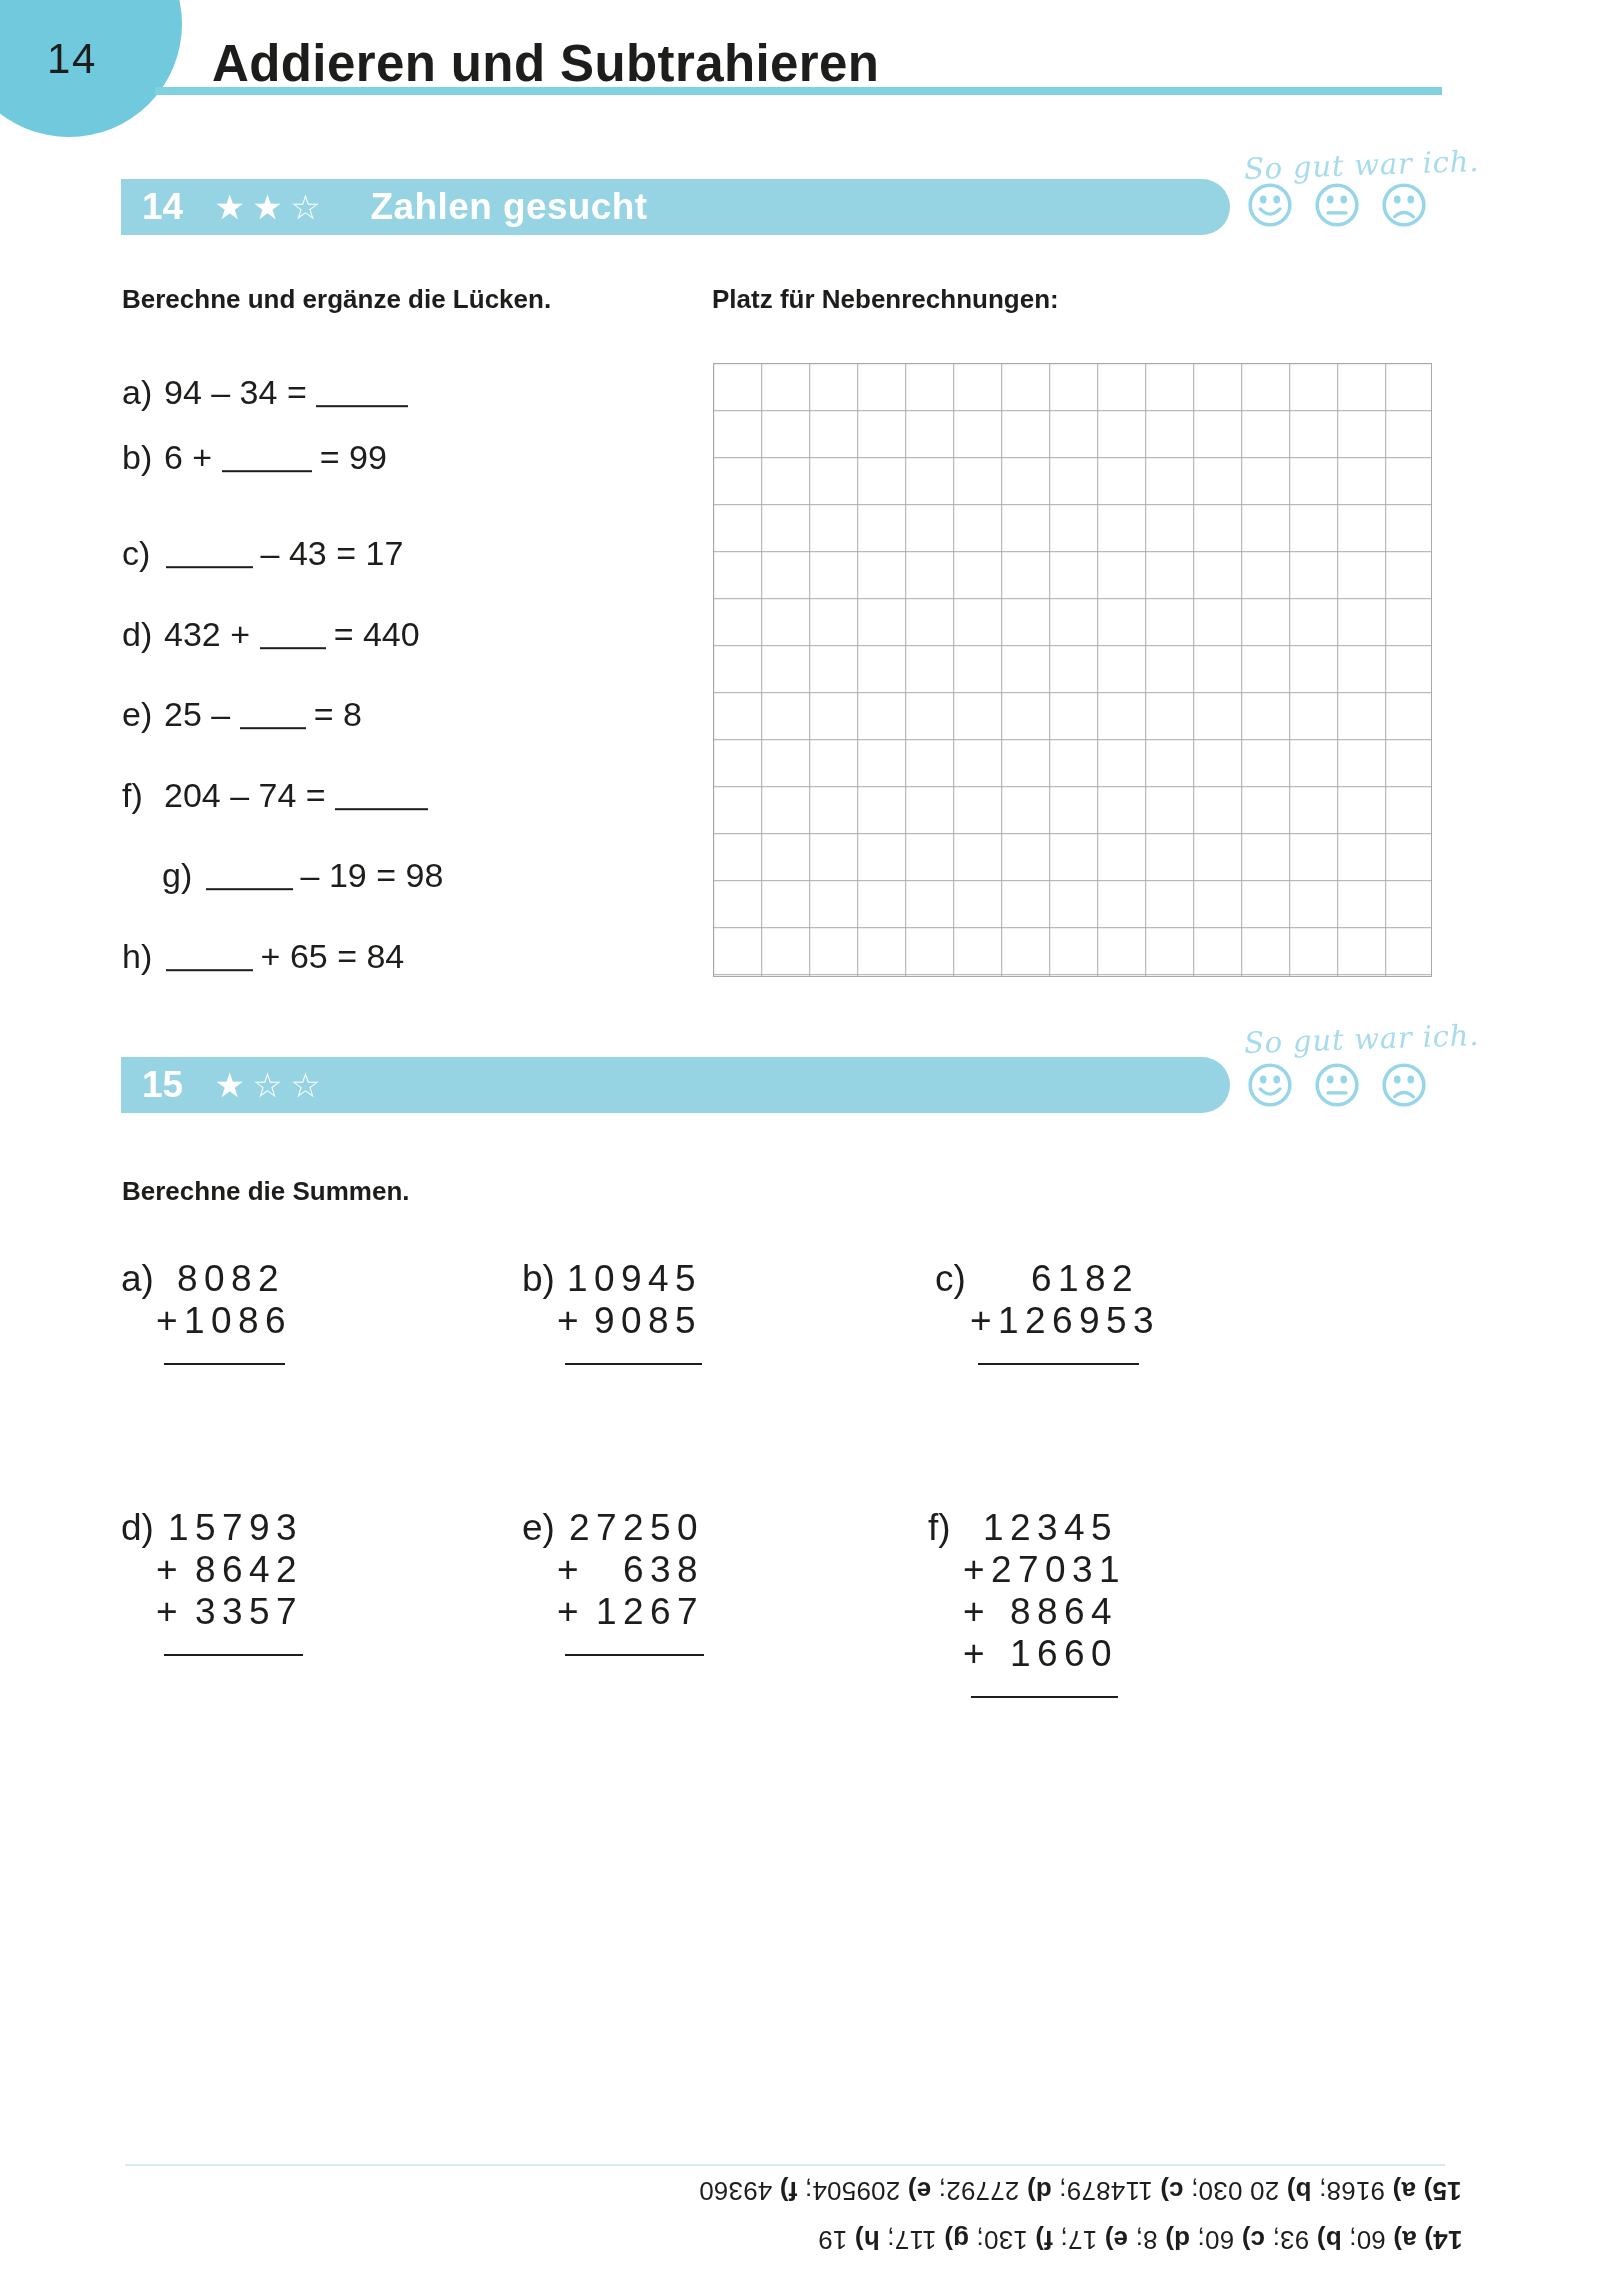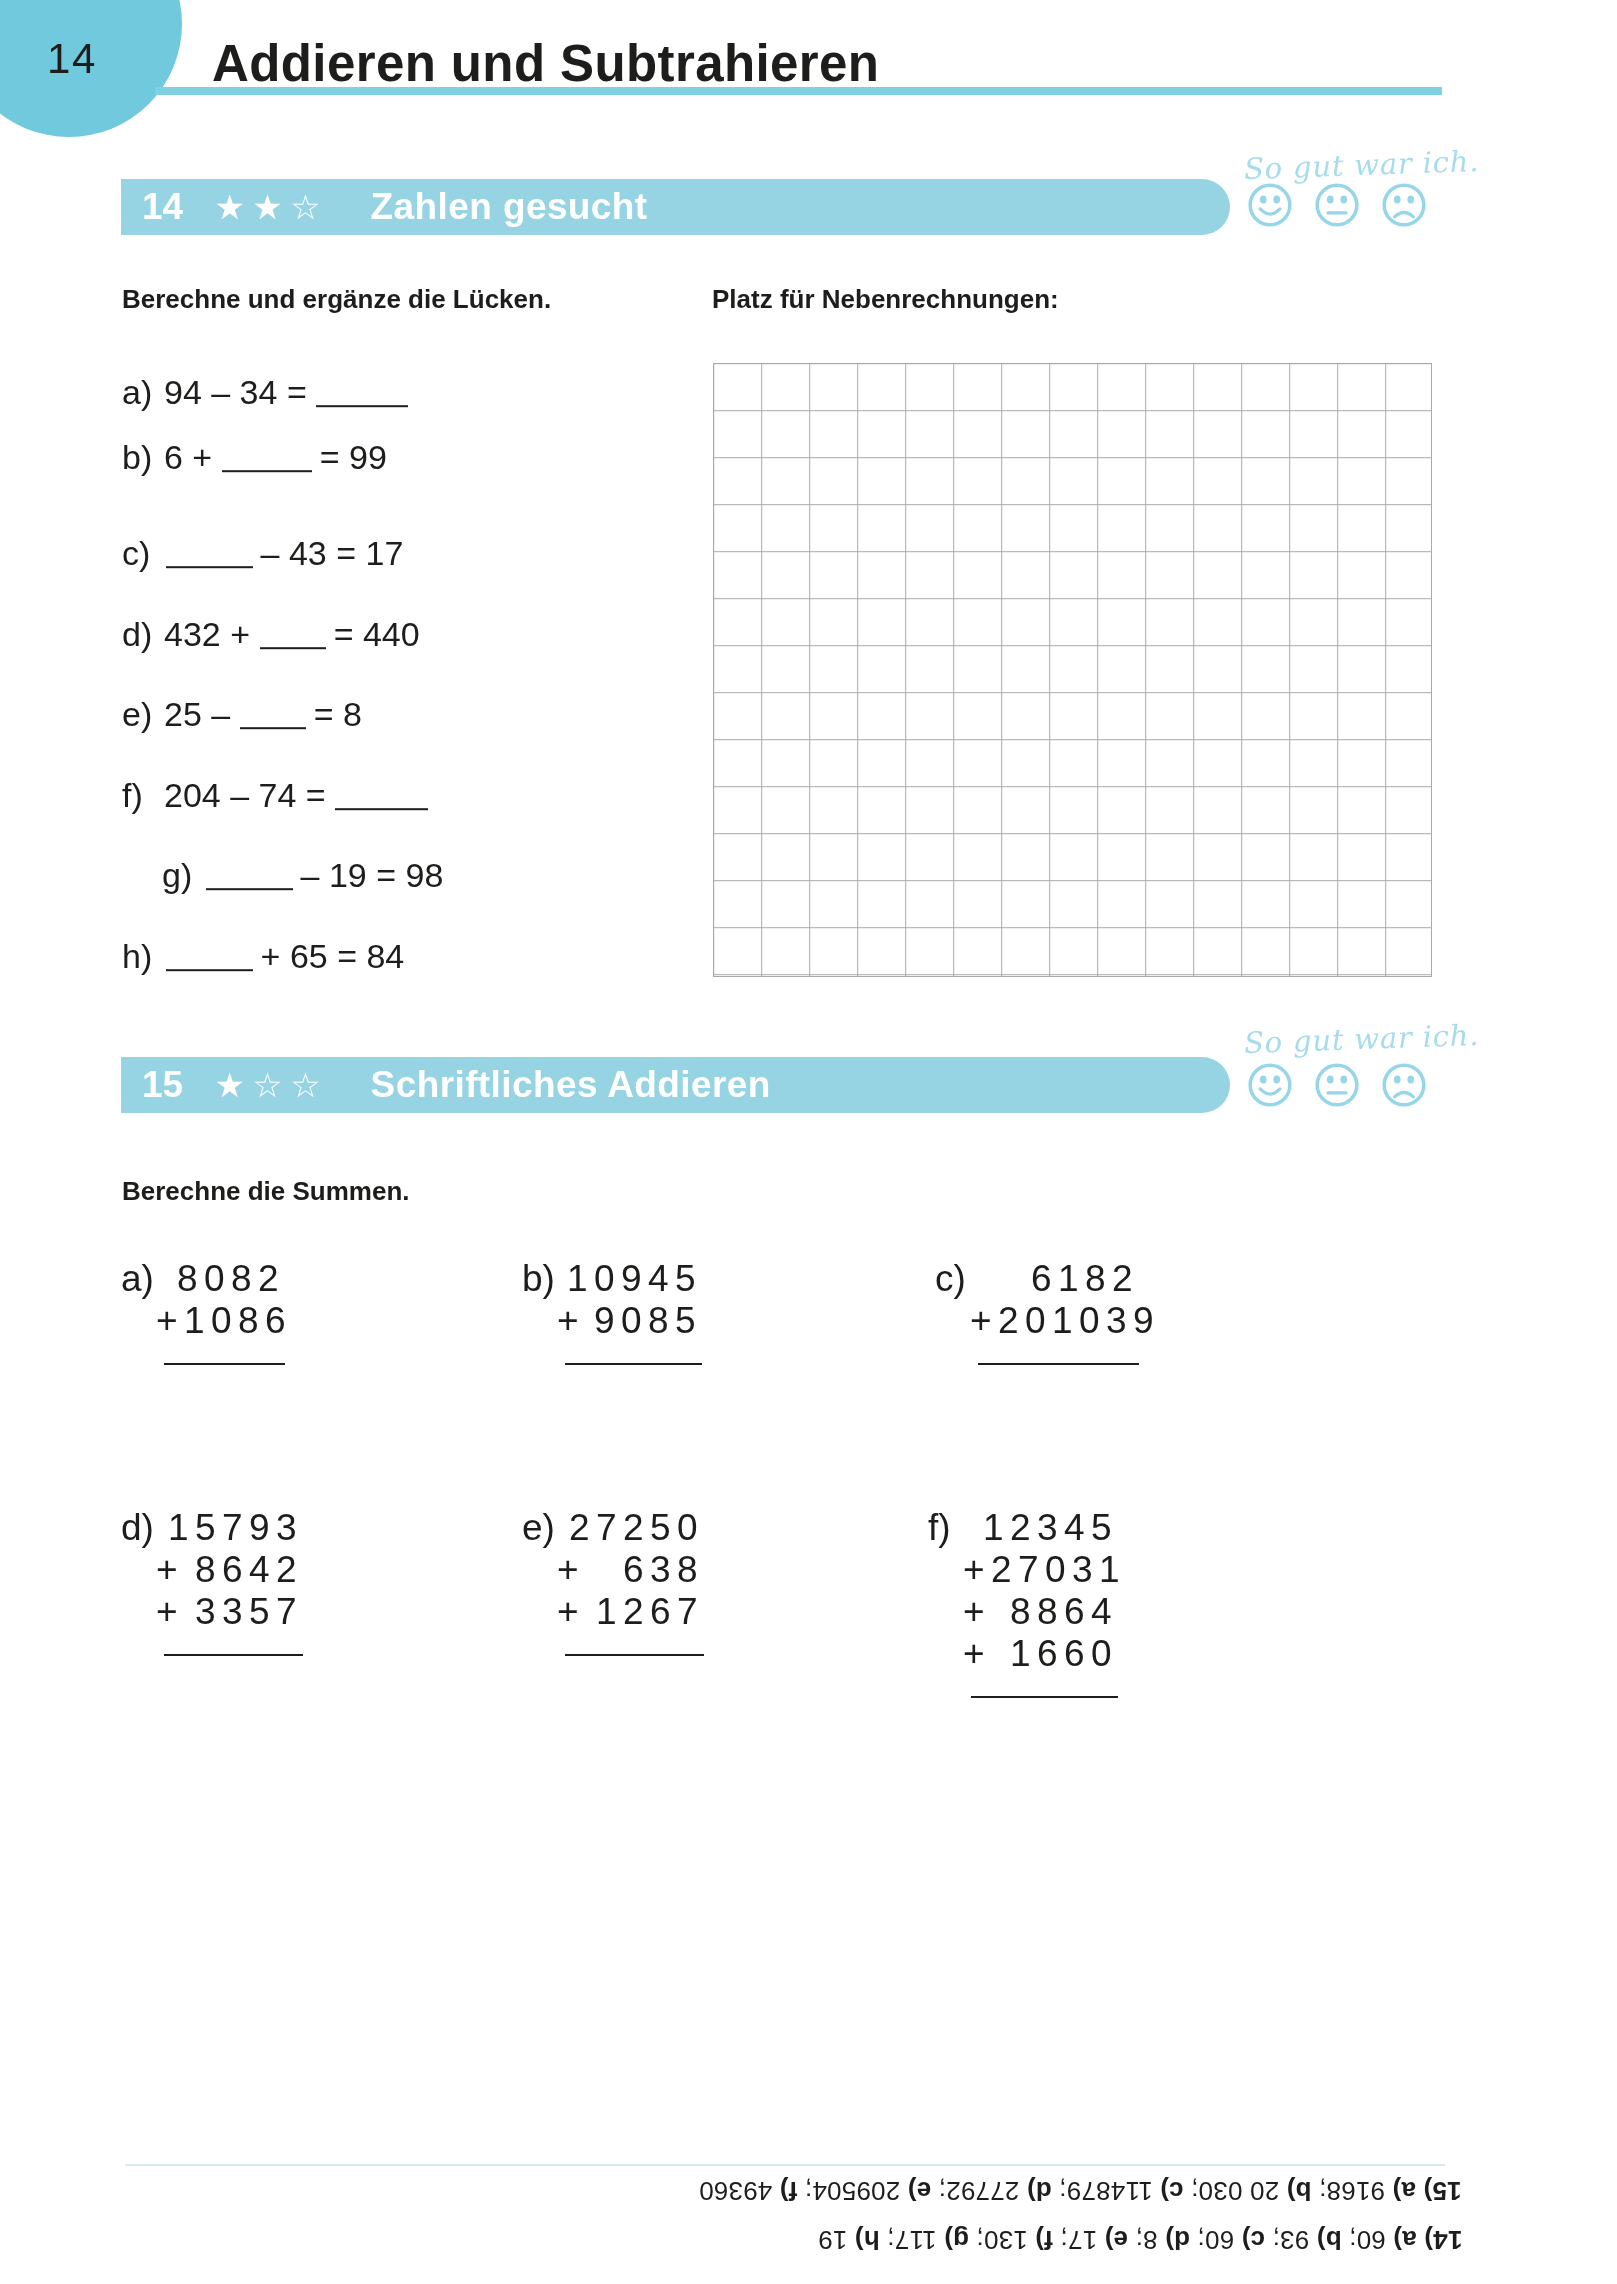--- a/index.html
+++ b/index.html
@@ -144,21 +144,20 @@
     <circle cx="29" cy="29" r="25" fill="none" stroke="#96d6e8" stroke-width="4.5"></circle>
     <ellipse cx="20.5" cy="22" rx="4.2" ry="5" fill="#96d6e8"></ellipse>
     <ellipse cx="37.5" cy="22" rx="4.2" ry="5" fill="#96d6e8"></ellipse>
     <path d="M17 44 Q29 33 41 44" fill="none" stroke="#96d6e8" stroke-width="4" stroke-linecap="round"></path>
   </svg>
 </div>
 
 <div class="banner" id="banner15">
   <span class="b-num">15</span>
   <span class="b-stars">★☆☆</span>
-  <span class="b-title">Schriftliches Addieren</span>
 </div>
 
 <div class="instr" id="instr15">Berechne die Summen.</div>
 
 <div id="prob-area">
     <div class="prob p-a">
       <span class="plabel">a)</span>
       <div class="pcol">
         <div class="prow">
           <span class="pplus"></span>
@@ -187,21 +186,21 @@
     </div>
     <div class="prob p-c">
       <span class="plabel">c)</span>
       <div class="pcol">
         <div class="prow">
           <span class="pplus"></span>
           <span class="pnum">6182</span>
         </div>
         <div class="prow">
           <span class="pplus">+</span>
-          <span class="pnum">201039</span>
+          <span class="pnum">126953</span>
         </div>
         <div class="prule"></div>
       </div>
     </div>
     <div class="prob p-d">
       <span class="plabel">d)</span>
       <div class="pcol">
         <div class="prow">
           <span class="pplus"></span>
           <span class="pnum">15793</span>

